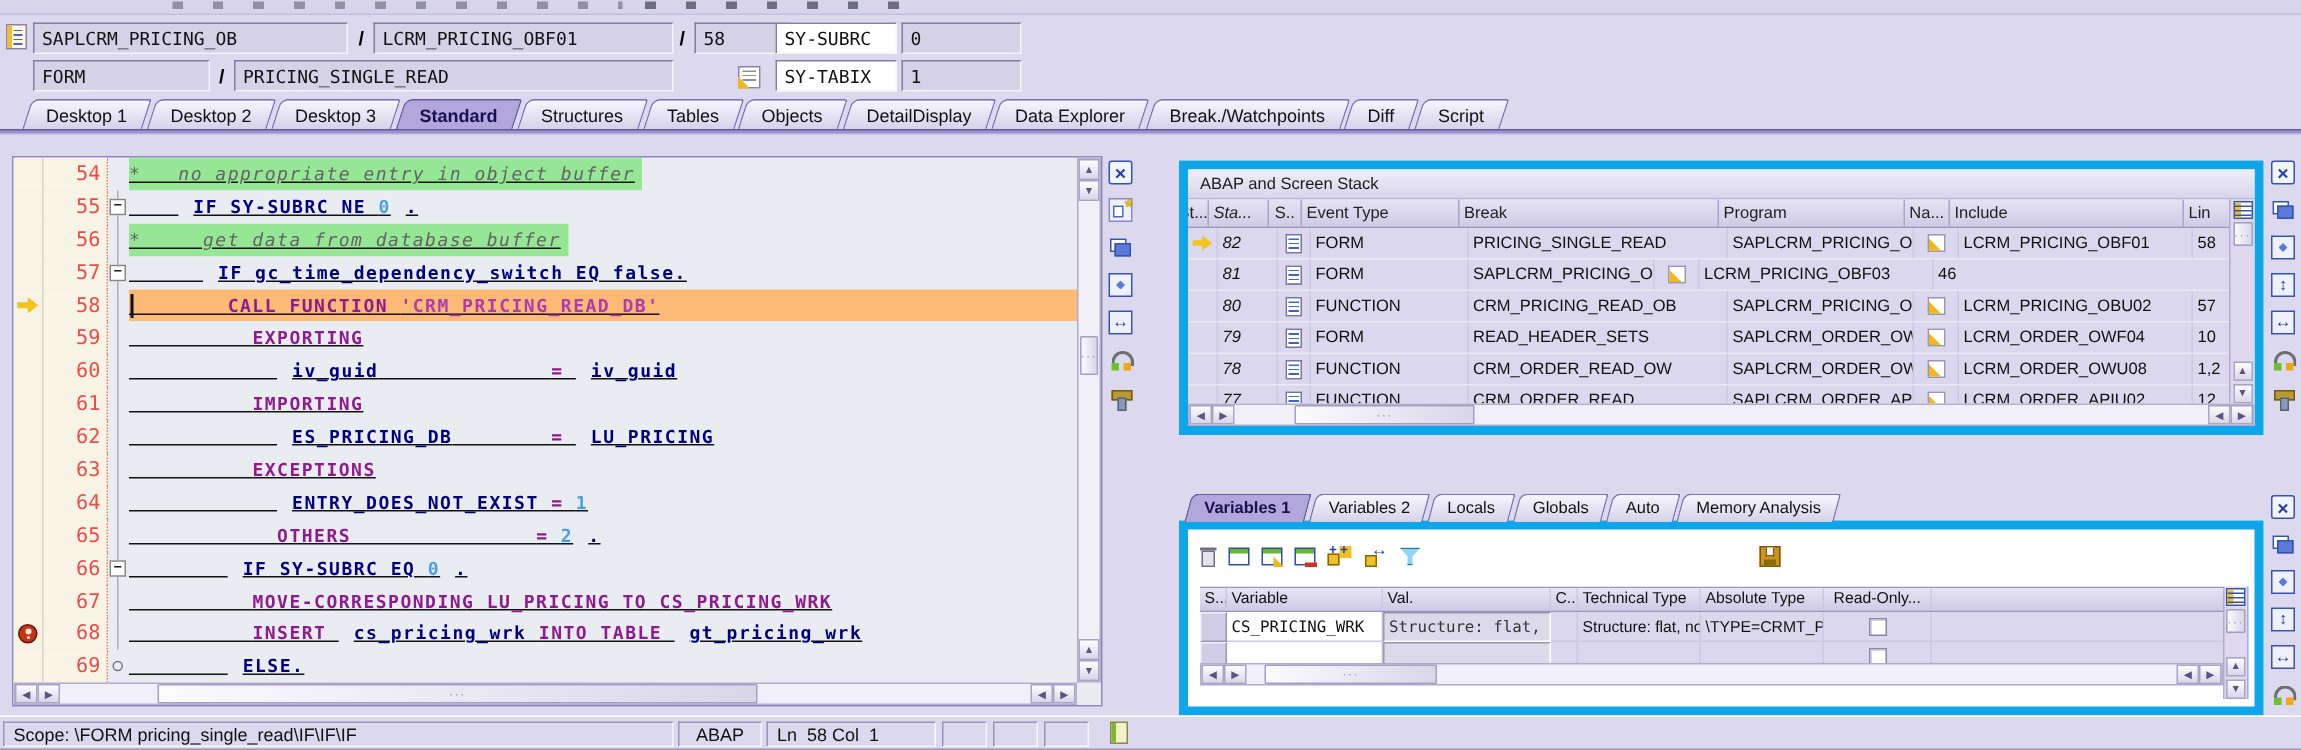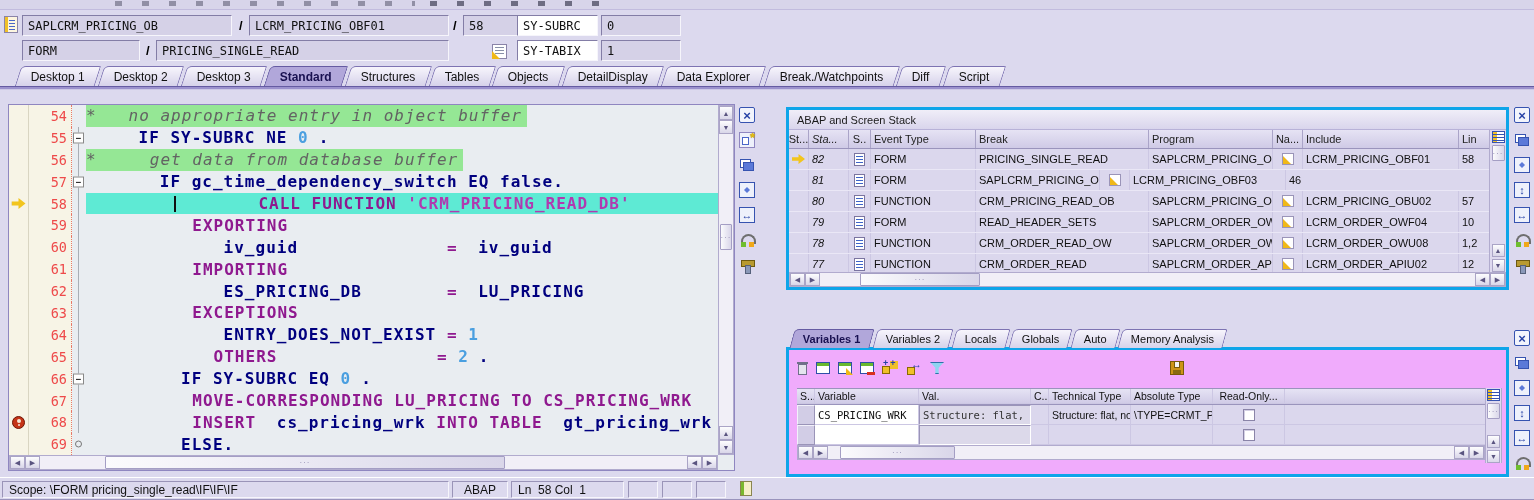--- a/index.html
+++ b/index.html
@@ -28,22 +28,22 @@
   #code-panel{position:absolute;left:8px;top:104px;width:727px;height:367px;border:1px solid #8f86c0;background:#e9edf1;}
   #code-lines{position:absolute;left:0;top:0;right:16px;bottom:15px;display:flex;flex-direction:column;overflow:hidden;}
   .code-row{display:flex;height:21.9px;flex:none;}
   .c-margin{width:20px;flex:none;background:#f7f4e6;border-right:1px solid #d9d5c2;display:flex;align-items:center;justify-content:center;position:relative;}
   .c-num{width:43px;flex:none;background:#f7f4e6;color:#ee4a4a;font-family:"DejaVu Sans Mono",monospace;font-size:13.5px;display:flex;align-items:center;justify-content:flex-end;padding-right:4px;border-right:1px dotted #e87a6a;}
   .c-fold{width:14px;flex:none;position:relative;}
   .c-fold.rail::before{content:"";position:absolute;left:6px;top:0;bottom:0;width:1px;background:#a9aeb5;}
   .fold-minus{position:absolute;left:1px;top:50%;transform:translateY(-50%);width:11px;height:11px;background:#fff;border:1px solid #888;color:#222;font:bold 9px/9px "DejaVu Sans Mono",monospace;display:flex;align-items:center;justify-content:center;z-index:2;}
   .fold-dot{position:absolute;left:3px;top:50%;transform:translateY(-50%);width:7px;height:7px;border:1px solid #777;border-radius:50%;background:#e9edf1;z-index:2;}
   .c-text{flex:1;overflow:hidden;position:relative;display:flex;align-items:center;}
-  .c-text.hl-cur{background:#5eead4;justify-content:center;}
-  .code-inner{position:relative;white-space:pre;font-family:"DejaVu Sans Mono",monospace;font-weight:bold;font-size:16px;letter-spacing:1px;display:inline-flex;align-items:center;height:100%;}
+  .c-text.hl-cur{background:#fdba74;}
+  .code-inner{position:relative;white-space:pre;font-family:"DejaVu Sans Mono",monospace;font-weight:bold;font-size:12px;letter-spacing:1px;display:inline-flex;align-items:center;height:100%;text-decoration:underline;}
   .code-inner.hl-com{background:#95e795;padding-right:5px;}
   .tok-kw{color:#00007f;margin-left:10px;} .tok-pl{color:#00007f;}
   .tok-st{color:#8f198f;} .tok-str{color:#b03ab0;}
   .tok-num{color:#4a9fe0;font-weight:bold;}
   .tok-cm{color:#636363;font-style:italic;font-weight:normal;}
   .caret{position:absolute;left:1px;top:3px;width:2px;height:16px;background:#101010;}
   .cur-arrow{width:14px;height:11px;background:#f2c51e;clip-path:polygon(0 32%,50% 32%,50% 0,100% 50%,50% 100%,50% 68%,0 68%);filter:drop-shadow(0 0 1px #7a5a00);}
   .bp-icon{width:13px;height:13px;border-radius:50%;background:#c53418;border:1px solid #6e1404;position:relative;}
   .bp-icon::after{content:"";position:absolute;left:4px;top:2px;width:4px;height:4px;background:#f6e7d6;border-radius:50%;box-shadow:0 4px 0 -1px #f6e7d6;}
 
@@ -114,21 +114,21 @@
   .ic-event::after{content:"";position:absolute;left:4px;bottom:0;width:5px;height:5px;background:#3653b0;}
   .ic-change{width:15px;height:15px;background:#fff;border:1px solid #8a84a8;}
   .ic-change::before{content:"";position:absolute;left:2px;top:2px;right:2px;height:8px;background:repeating-linear-gradient(#8890a8 0 1px,transparent 1px 3px);}
   .ic-change::after{content:"";position:absolute;left:-1px;bottom:-1px;border-left:8px solid #f0b818;border-top:8px solid transparent;}
   .ic-info{width:15px;height:15px;background:#1d4fd0;border:1px solid #0c2c88;border-radius:2px;}
   .ic-info::before{content:"i";position:absolute;inset:0;display:flex;align-items:center;justify-content:center;color:#fff;font-family:"Liberation Serif",serif;font-weight:bold;font-size:12px;}
   .ic-statusdoc{width:12px;height:15px;background:#f6f0c8;border:1px solid #8a8450;}
   .ic-statusdoc::before{content:"";position:absolute;left:0;top:0;bottom:0;width:3px;background:#7ab82e;}
 
   
-  .panel{position:absolute;border:3px solid #0ea5e9;background:#f0abfc;}
+  .panel{position:absolute;border:6px solid #0ea5e9;background:#ffffff;}
   .panel-title{height:20px;display:flex;align-items:center;padding-left:8px;font-size:11px;color:#1a1a1a;background:linear-gradient(#f0eef8,#d9d5ec);border-bottom:1px solid #b8b2d8;}
   #stack-panel{left:786px;top:107px;width:723px;height:183px;}
   .table-wrap{position:absolute;left:0;right:0;bottom:15px;top:20px;display:flex;}
   .table-main{flex:1;overflow:hidden;}
   .s-header{display:flex;height:19px;background:linear-gradient(#e6e3f4,#cfcae6);border-bottom:1px solid #9a94bc;justify-content:flex-end;}
   .s-hcell{font-size:11px;color:#222;padding:0 3px;border-right:1px solid #aaa4c8;white-space:nowrap;overflow:hidden;display:flex;align-items:center;flex:none;}
   .s-row{display:flex;height:21px;background:#dbd7ed;border-bottom:1px solid #eae7f6;}
   .s-cell{border-right:1px solid #ccc7e3;font-size:11px;display:flex;align-items:center;padding:0 3px;white-space:nowrap;overflow:hidden;color:#101010;flex:none;}
   .sc0{width:20px;justify-content:center;padding:0 1px;}
   .sc1{width:40px;font-style:italic;}.sc2{width:22px;justify-content:center;}.sc3{width:105px;}.sc4{width:173px;}

